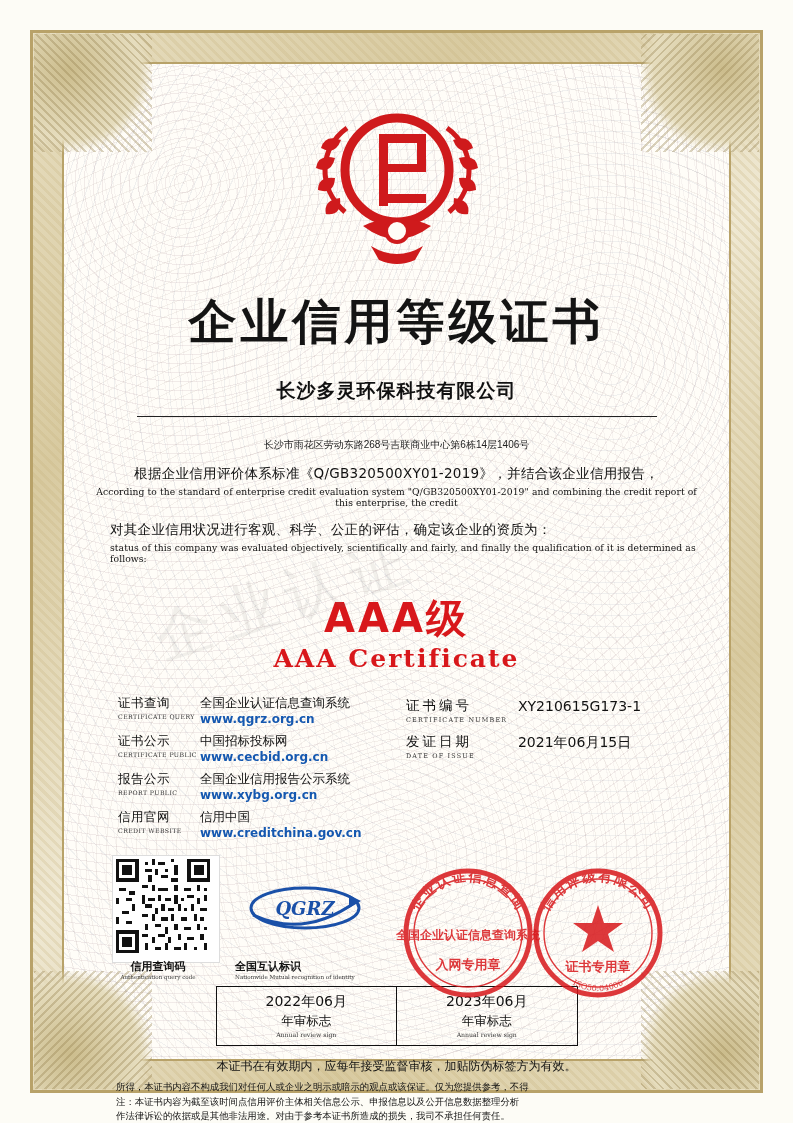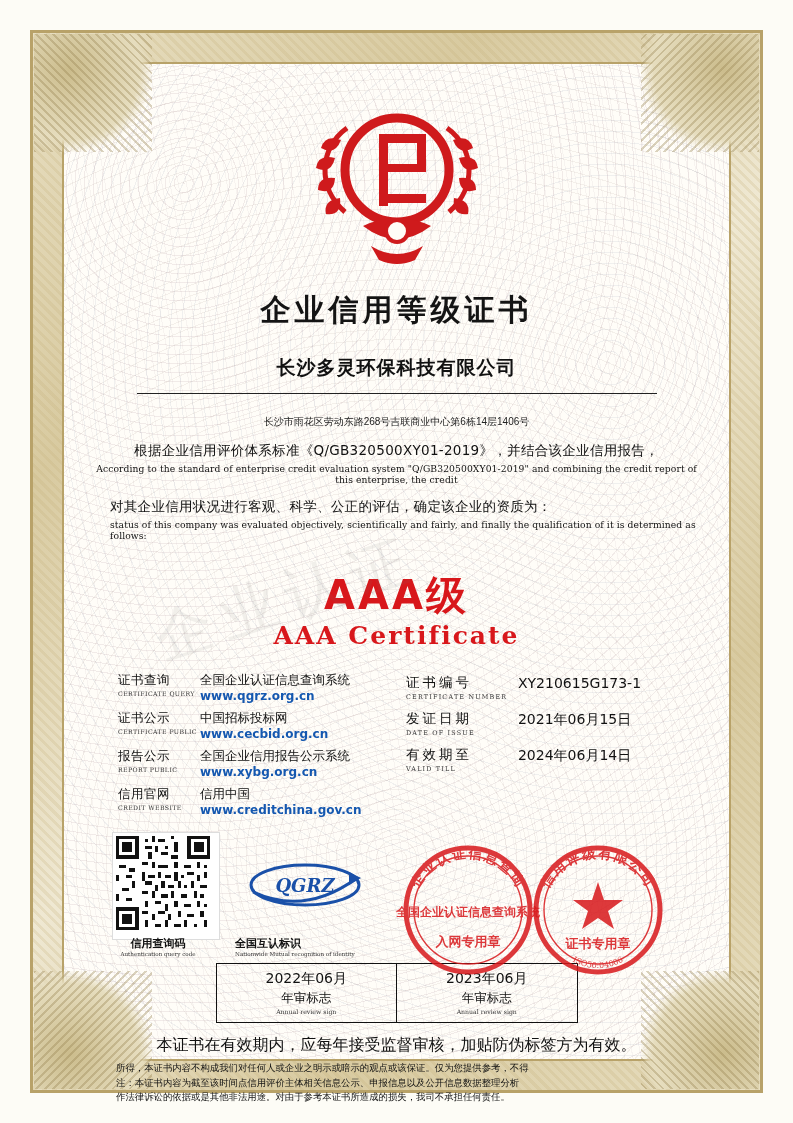--- a/index.html
+++ b/index.html
@@ -52,21 +52,21 @@
     text-align:center;
   }
   
   .emblem{
     position:relative;margin:30px auto 0;width:260px;height:180px;
   }
   .emblem svg{display:block;margin:0 auto;}
   
   .title-cn{
     font-family:"DejaVu Sans","Liberation Sans",sans-serif;
-    font-size:30px;font-weight:bold;letter-spacing:4px;
+    font-size:48px;font-weight:bold;letter-spacing:4px;
     color:#141414;margin-top:10px;
   }
   .title-en{
     font-family:"DejaVu Serif","Liberation Serif",serif;
     font-size:21px;font-weight:bold;letter-spacing:2px;
     color:#141414;margin-top:6px;
   }
   .company{
     font-family:"DejaVu Sans","Liberation Sans",sans-serif;
     font-size:19px;font-weight:bold;color:#111;margin-top:24px;letter-spacing:1px;
@@ -145,21 +145,21 @@
   .annual .cell{
     width:50%;padding:6px 0 7px;text-align:center;
   }
   .annual .cell+.cell{border-left:1px solid #111;}
   .annual .d{font-family:"DejaVu Sans","Liberation Sans",sans-serif;font-size:14px;color:#111;}
   .annual .t{font-family:"DejaVu Sans","Liberation Sans",sans-serif;font-size:12.5px;color:#111;margin-top:2px;}
   .annual .e{font-family:"DejaVu Serif","Liberation Serif",serif;font-size:6.2px;color:#333;margin-top:1px;}
   
   .foot-note{
     font-family:"DejaVu Sans","Liberation Sans",sans-serif;
-    font-size:16px;color:#111;margin-top:12px;
+    font-size:12px;color:#111;margin-top:12px;
   }
   .foot-small{
     font-family:"DejaVu Sans","Liberation Sans",sans-serif;
     font-size:9.4px;color:#111;text-align:left;
     padding:0 46px;margin-top:5px;line-height:1.55;
   }
   .watermark{
     position:absolute;left:150px;top:560px;
     font-family:"DejaVu Sans","Liberation Sans",sans-serif;
     font-size:58px;color:rgba(120,120,120,.10);
@@ -288,27 +288,20 @@
         </div>
 
         <div class="rrow">
           <div class="rlbl">
             <div class="cn">发证日期</div>
             <div class="en">DATE OF ISSUE</div>
           </div>
           <div class="rval">2021年06月15日</div>
         </div>
 
-        <div class="rrow">
-          <div class="rlbl">
-            <div class="cn">有效期至</div>
-            <div class="en">VALID TILL</div>
-          </div>
-          <div class="rval">2024年06月14日</div>
-        </div>
 
       </div>
     </div>
 
     <div class="marks">
       <div class="qr">
         <svg width="94" height="94" viewBox="0 0 29 29" shape-rendering="crispEdges">
           <rect width="29" height="29" fill="#fff"></rect>
           <g fill="#111">
             <rect x="0" y="0" width="7" height="1"></rect>

